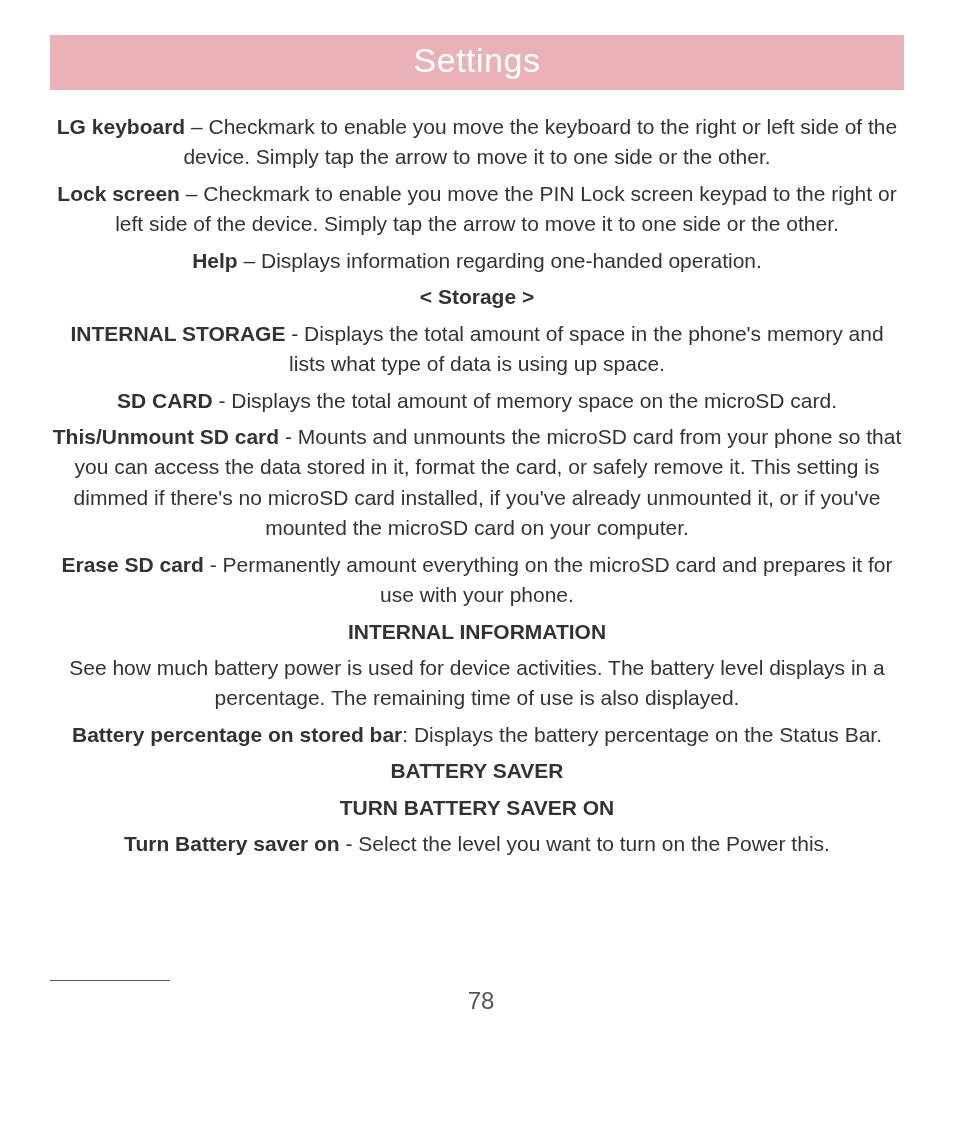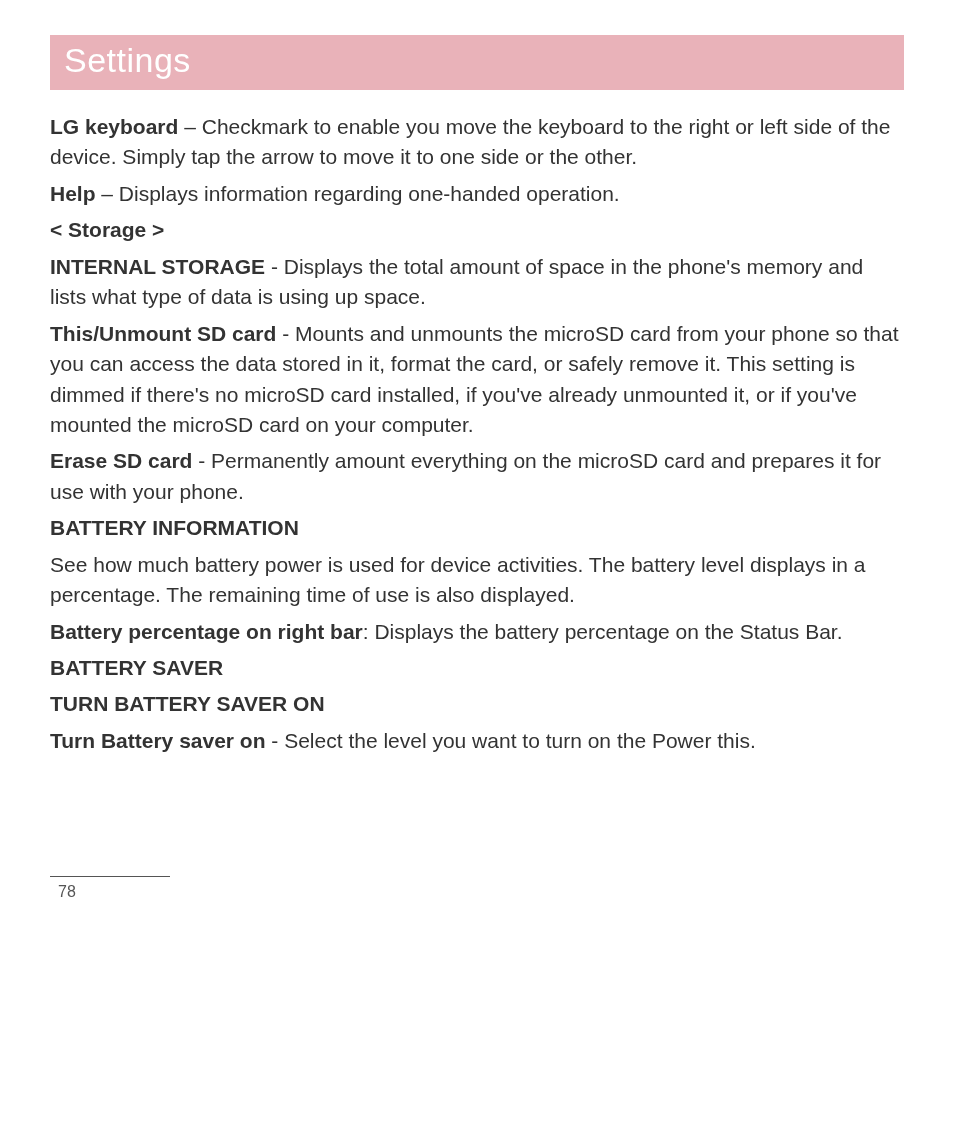--- a/index.html
+++ b/index.html
@@ -6,20 +6,21 @@
     margin: 0;
     padding: 0;
     font-family: Arial, Helvetica, sans-serif;
     background: #fff;
     color: #222;
     width: 954px;
   }
   .page {
     padding: 35px 50px 20px 50px;
     box-sizing: border-box;
+    text-align: center;
   }
   .title-bar {
     background: #e9b2b9;
     color: #fff;
     font-size: 34px;
     font-weight: normal;
     padding: 6px 14px 10px 14px;
     letter-spacing: 0.5px;
     font-family: "Trebuchet MS", Arial, sans-serif;
   }
@@ -63,64 +64,70 @@
   }
   .footer {
     margin-top: 120px;
   }
   .footer-line {
     border-top: 1px solid #555;
     width: 120px;
     margin-bottom: 6px;
   }
   .page-num {
-    font-size: 16px;
+    font-size: 24px;
     color: #555;
     padding-left: 8px;
   }
 </style>
 </head>
 <body>
 
 <div class="page">
   <div class="title-bar">Settings</div>
 
   <div class="content">
 
     <p>
       <span class="bold">LG keyboard</span><span> – Checkmark to enable you move the keyboard to the right or left side of the device. Simply tap the arrow to move it to one side or the other.</span>
     </p>
 
+    <p>
+      <span class="bold">Lock screen</span><span> – Checkmark to enable you move the PIN Lock screen keypad to the right or left side of the device. Simply tap the arrow to move it to one side or the other.</span>
+    </p>
 
     <p>
       <span class="bold">Help</span><span> – Displays information regarding one-handed operation.</span>
     </p>
 
     <p class="section-head">&lt; Storage &gt;</p>
 
     <p>
       <span class="bold">INTERNAL STORAGE</span><span> - Displays the total amount of space in the phone's memory and lists what type of data is using up space.</span>
     </p>
 
+    <p>
+      <span class="bold">SD CARD</span><span> - Displays the total amount of memory space on the microSD card.</span>
+    </p>
 
     <p class="indent">
       <span class="bold">This/Unmount SD card</span><span> - Mounts and unmounts the microSD card from your phone so that you can access the data stored in it, format the card, or safely remove it. This setting is dimmed if there's no microSD card installed, if you've already unmounted it, or if you've mounted the microSD card on your computer.</span>
     </p>
 
     <p class="indent">
       <span class="bold">Erase SD card</span><span> - Permanently amount everything on the microSD card and prepares it for use with your phone.</span>
     </p>
 
 
-    <p class="section-head">BATTERY INFORMATION</p>
+    <p class="section-head">INTERNAL INFORMATION</p>
 
     <p>See how much battery power is used for device activities. The battery level displays in a percentage. The remaining time of use is also displayed.</p>
 
     <p>
-      <span class="bold">Battery percentage on right bar</span><span>: Displays the battery percentage on the Status Bar.</span>
+      <span class="bold">Battery percentage on stored bar</span><span>: Displays the battery percentage on the Status Bar.</span>
     </p>
 
     <p class="section-head">BATTERY SAVER</p>
 
 
     <p class="indent section-head">TURN BATTERY SAVER ON</p>
 
     <p class="indent">
       <span class="bold">Turn Battery saver on</span><span> - Select the level you want to turn on the Power this.</span>
     </p>

